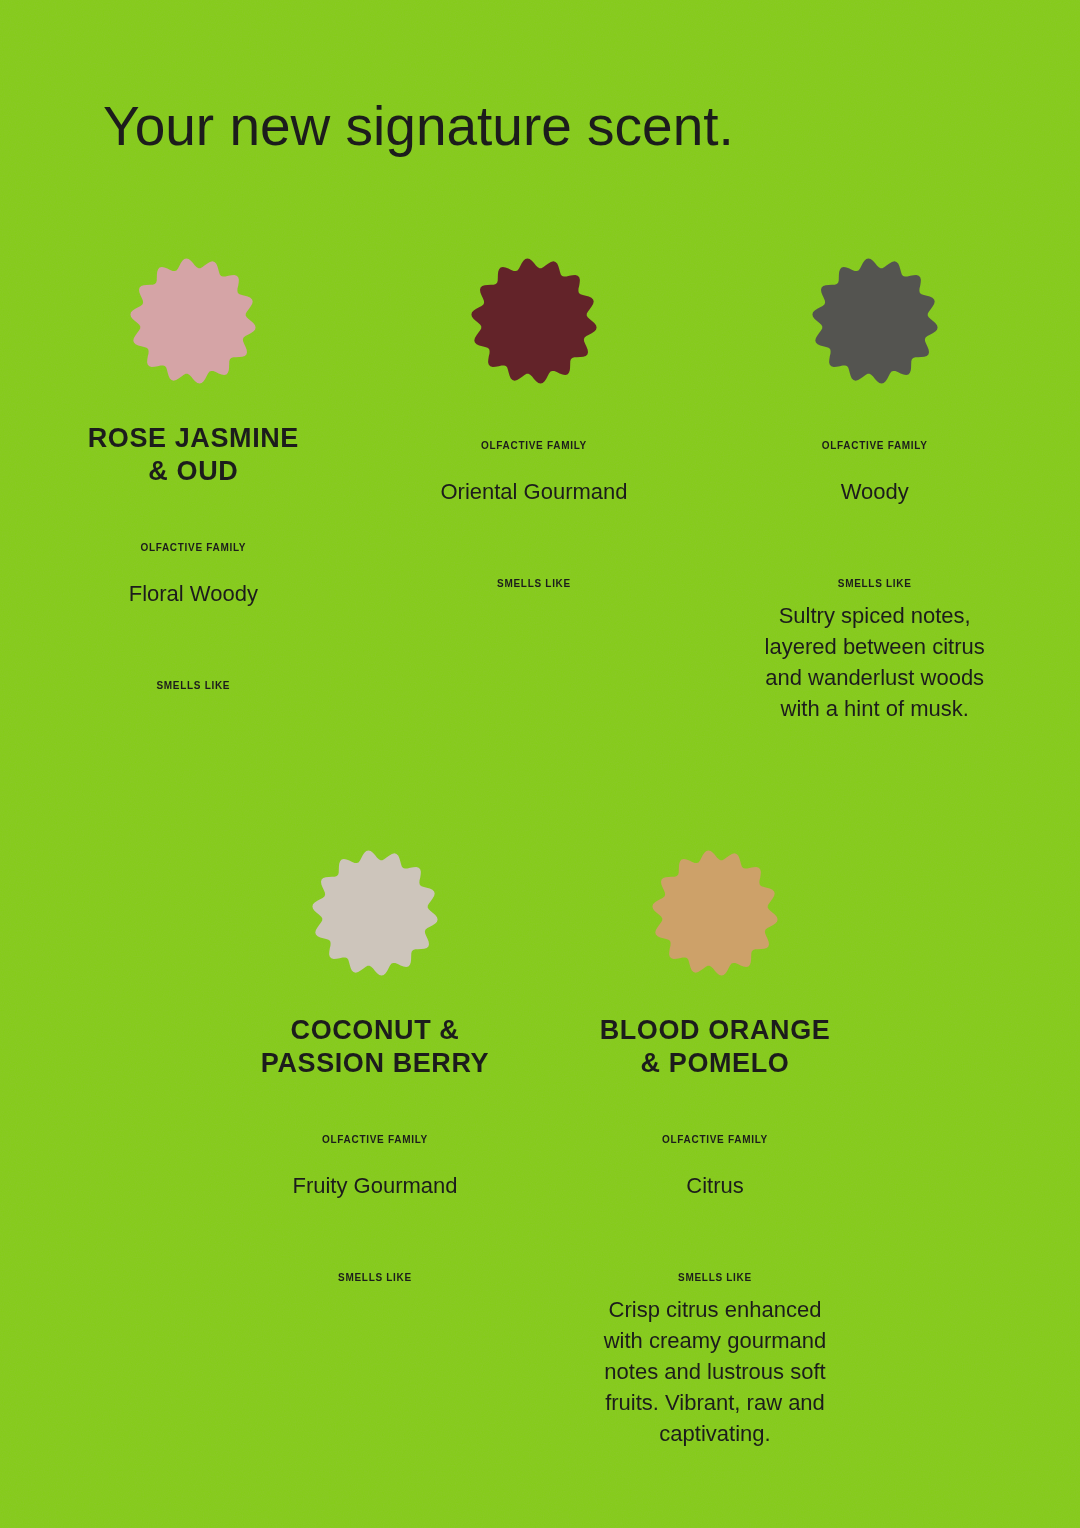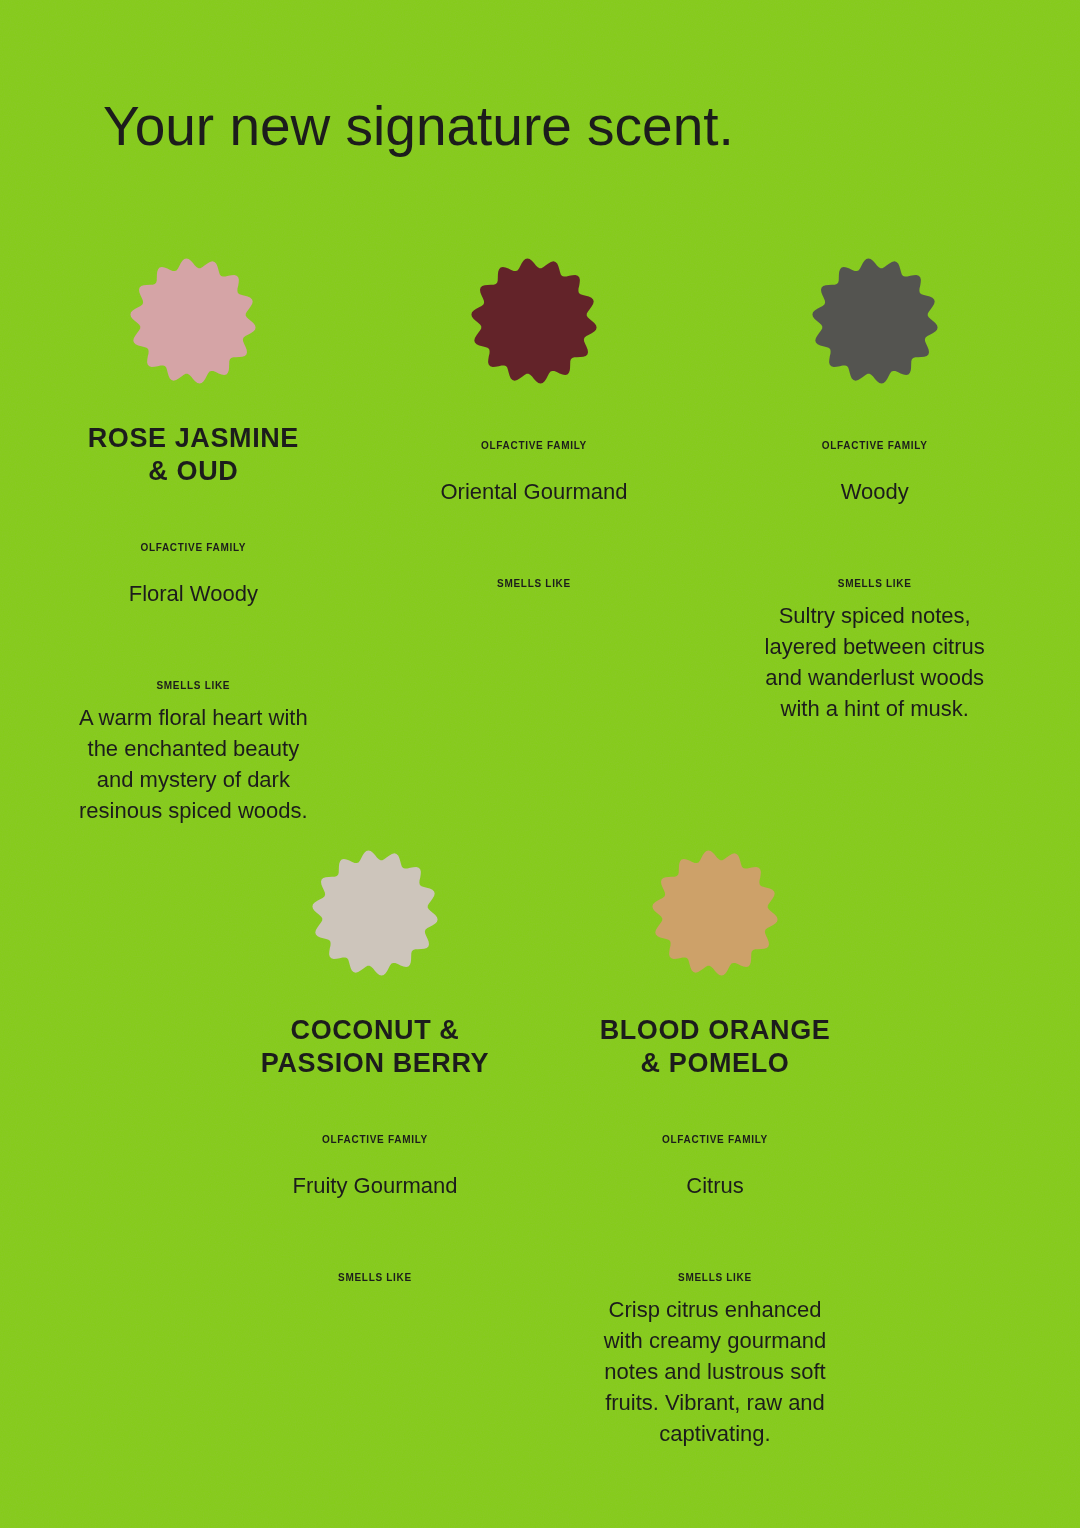--- a/index.html
+++ b/index.html
@@ -96,24 +96,20 @@
 
     <div class="card">
       <svg class="swatch" viewBox="0 0 130 130">
         <path fill="#d5a4a6" d="M123.0,65.0L125.3,67.1L127.0,69.3L127.6,71.6L127.0,73.7L125.3,75.6L122.7,77.3L119.9,78.7L117.4,80.0L115.6,81.5L114.9,83.2L115.1,85.3L116.1,87.8L117.4,90.6L118.6,93.5L119.0,96.2L118.4,98.4L116.8,99.9L114.3,100.8L111.3,101.1L108.1,101.2L105.3,101.3L103.2,101.9L101.9,103.2L101.3,105.3L101.2,108.1L101.1,111.3L100.8,114.3L99.9,116.8L98.4,118.4L96.2,119.0L93.5,118.6L90.6,117.4L87.8,116.1L85.3,115.1L83.2,114.9L81.5,115.6L80.0,117.4L78.7,119.9L77.3,122.7L75.6,125.3L73.7,127.0L71.6,127.6L69.3,127.0L67.1,125.3L65.0,123.0L63.1,120.6L61.2,118.7L59.5,117.7L57.6,117.8L55.5,119.0L53.2,120.7L50.6,122.6L48.1,124.1L45.6,124.7L43.5,124.1L41.8,122.4L40.6,119.8L39.7,116.8L39.0,113.9L38.2,111.5L36.9,109.9L35.1,109.4L32.6,109.5L29.7,110.2L26.6,110.7L23.7,110.9L21.3,110.2L19.8,108.7L19.1,106.3L19.3,103.4L19.8,100.3L20.5,97.4L20.6,94.9L20.1,93.1L18.5,91.8L16.1,91.0L13.2,90.3L10.2,89.4L7.6,88.2L5.9,86.5L5.3,84.4L5.9,81.9L7.4,79.4L9.3,76.8L11.0,74.5L12.2,72.4L12.3,70.5L11.3,68.8L9.4,66.9L7.0,65.0L4.7,62.9L3.0,60.7L2.4,58.4L3.0,56.3L4.7,54.4L7.3,52.7L10.1,51.3L12.6,50.0L14.4,48.5L15.1,46.8L14.9,44.7L13.9,42.2L12.6,39.4L11.4,36.5L11.0,33.8L11.6,31.6L13.2,30.1L15.7,29.2L18.7,28.9L21.9,28.8L24.7,28.7L26.8,28.1L28.1,26.8L28.7,24.7L28.8,21.9L28.9,18.7L29.2,15.7L30.1,13.2L31.6,11.6L33.8,11.0L36.5,11.4L39.4,12.6L42.2,13.9L44.7,14.9L46.8,15.1L48.5,14.4L50.0,12.6L51.3,10.1L52.7,7.3L54.4,4.7L56.3,3.0L58.4,2.4L60.7,3.0L62.9,4.7L65.0,7.0L66.9,9.4L68.8,11.3L70.5,12.3L72.4,12.2L74.5,11.0L76.8,9.3L79.4,7.4L81.9,5.9L84.4,5.3L86.5,5.9L88.2,7.6L89.4,10.2L90.3,13.2L91.0,16.1L91.8,18.5L93.1,20.1L94.9,20.6L97.4,20.5L100.3,19.8L103.4,19.3L106.3,19.1L108.7,19.8L110.2,21.3L110.9,23.7L110.7,26.6L110.2,29.7L109.5,32.6L109.4,35.1L109.9,36.9L111.5,38.2L113.9,39.0L116.8,39.7L119.8,40.6L122.4,41.8L124.1,43.5L124.7,45.6L124.1,48.1L122.6,50.6L120.7,53.2L119.0,55.5L117.8,57.6L117.7,59.5L118.7,61.2L120.6,63.1L123.0,65.0Z"></path>
       </svg>
       <div class="name">ROSE JASMINE
 &amp; OUD</div>
       <div class="label">OLFACTIVE FAMILY</div>
       <div class="family">Floral Woody</div>
       <div class="label smells">SMELLS LIKE</div>
-      <div class="desc">A warm floral heart with
-the enchanted beauty
-and mystery of dark
-resinous spiced woods.</div>
     </div>
 
     <div class="card">
       <svg class="swatch" viewBox="0 0 130 130">
         <path fill="#632329" d="M123.0,65.0L125.3,67.1L127.0,69.3L127.6,71.6L127.0,73.7L125.3,75.6L122.7,77.3L119.9,78.7L117.4,80.0L115.6,81.5L114.9,83.2L115.1,85.3L116.1,87.8L117.4,90.6L118.6,93.5L119.0,96.2L118.4,98.4L116.8,99.9L114.3,100.8L111.3,101.1L108.1,101.2L105.3,101.3L103.2,101.9L101.9,103.2L101.3,105.3L101.2,108.1L101.1,111.3L100.8,114.3L99.9,116.8L98.4,118.4L96.2,119.0L93.5,118.6L90.6,117.4L87.8,116.1L85.3,115.1L83.2,114.9L81.5,115.6L80.0,117.4L78.7,119.9L77.3,122.7L75.6,125.3L73.7,127.0L71.6,127.6L69.3,127.0L67.1,125.3L65.0,123.0L63.1,120.6L61.2,118.7L59.5,117.7L57.6,117.8L55.5,119.0L53.2,120.7L50.6,122.6L48.1,124.1L45.6,124.7L43.5,124.1L41.8,122.4L40.6,119.8L39.7,116.8L39.0,113.9L38.2,111.5L36.9,109.9L35.1,109.4L32.6,109.5L29.7,110.2L26.6,110.7L23.7,110.9L21.3,110.2L19.8,108.7L19.1,106.3L19.3,103.4L19.8,100.3L20.5,97.4L20.6,94.9L20.1,93.1L18.5,91.8L16.1,91.0L13.2,90.3L10.2,89.4L7.6,88.2L5.9,86.5L5.3,84.4L5.9,81.9L7.4,79.4L9.3,76.8L11.0,74.5L12.2,72.4L12.3,70.5L11.3,68.8L9.4,66.9L7.0,65.0L4.7,62.9L3.0,60.7L2.4,58.4L3.0,56.3L4.7,54.4L7.3,52.7L10.1,51.3L12.6,50.0L14.4,48.5L15.1,46.8L14.9,44.7L13.9,42.2L12.6,39.4L11.4,36.5L11.0,33.8L11.6,31.6L13.2,30.1L15.7,29.2L18.7,28.9L21.9,28.8L24.7,28.7L26.8,28.1L28.1,26.8L28.7,24.7L28.8,21.9L28.9,18.7L29.2,15.7L30.1,13.2L31.6,11.6L33.8,11.0L36.5,11.4L39.4,12.6L42.2,13.9L44.7,14.9L46.8,15.1L48.5,14.4L50.0,12.6L51.3,10.1L52.7,7.3L54.4,4.7L56.3,3.0L58.4,2.4L60.7,3.0L62.9,4.7L65.0,7.0L66.9,9.4L68.8,11.3L70.5,12.3L72.4,12.2L74.5,11.0L76.8,9.3L79.4,7.4L81.9,5.9L84.4,5.3L86.5,5.9L88.2,7.6L89.4,10.2L90.3,13.2L91.0,16.1L91.8,18.5L93.1,20.1L94.9,20.6L97.4,20.5L100.3,19.8L103.4,19.3L106.3,19.1L108.7,19.8L110.2,21.3L110.9,23.7L110.7,26.6L110.2,29.7L109.5,32.6L109.4,35.1L109.9,36.9L111.5,38.2L113.9,39.0L116.8,39.7L119.8,40.6L122.4,41.8L124.1,43.5L124.7,45.6L124.1,48.1L122.6,50.6L120.7,53.2L119.0,55.5L117.8,57.6L117.7,59.5L118.7,61.2L120.6,63.1L123.0,65.0Z"></path>
       </svg>
       <div class="label">OLFACTIVE FAMILY</div>
       <div class="family">Oriental Gourmand</div>
       <div class="label smells">SMELLS LIKE</div>
     </div>

